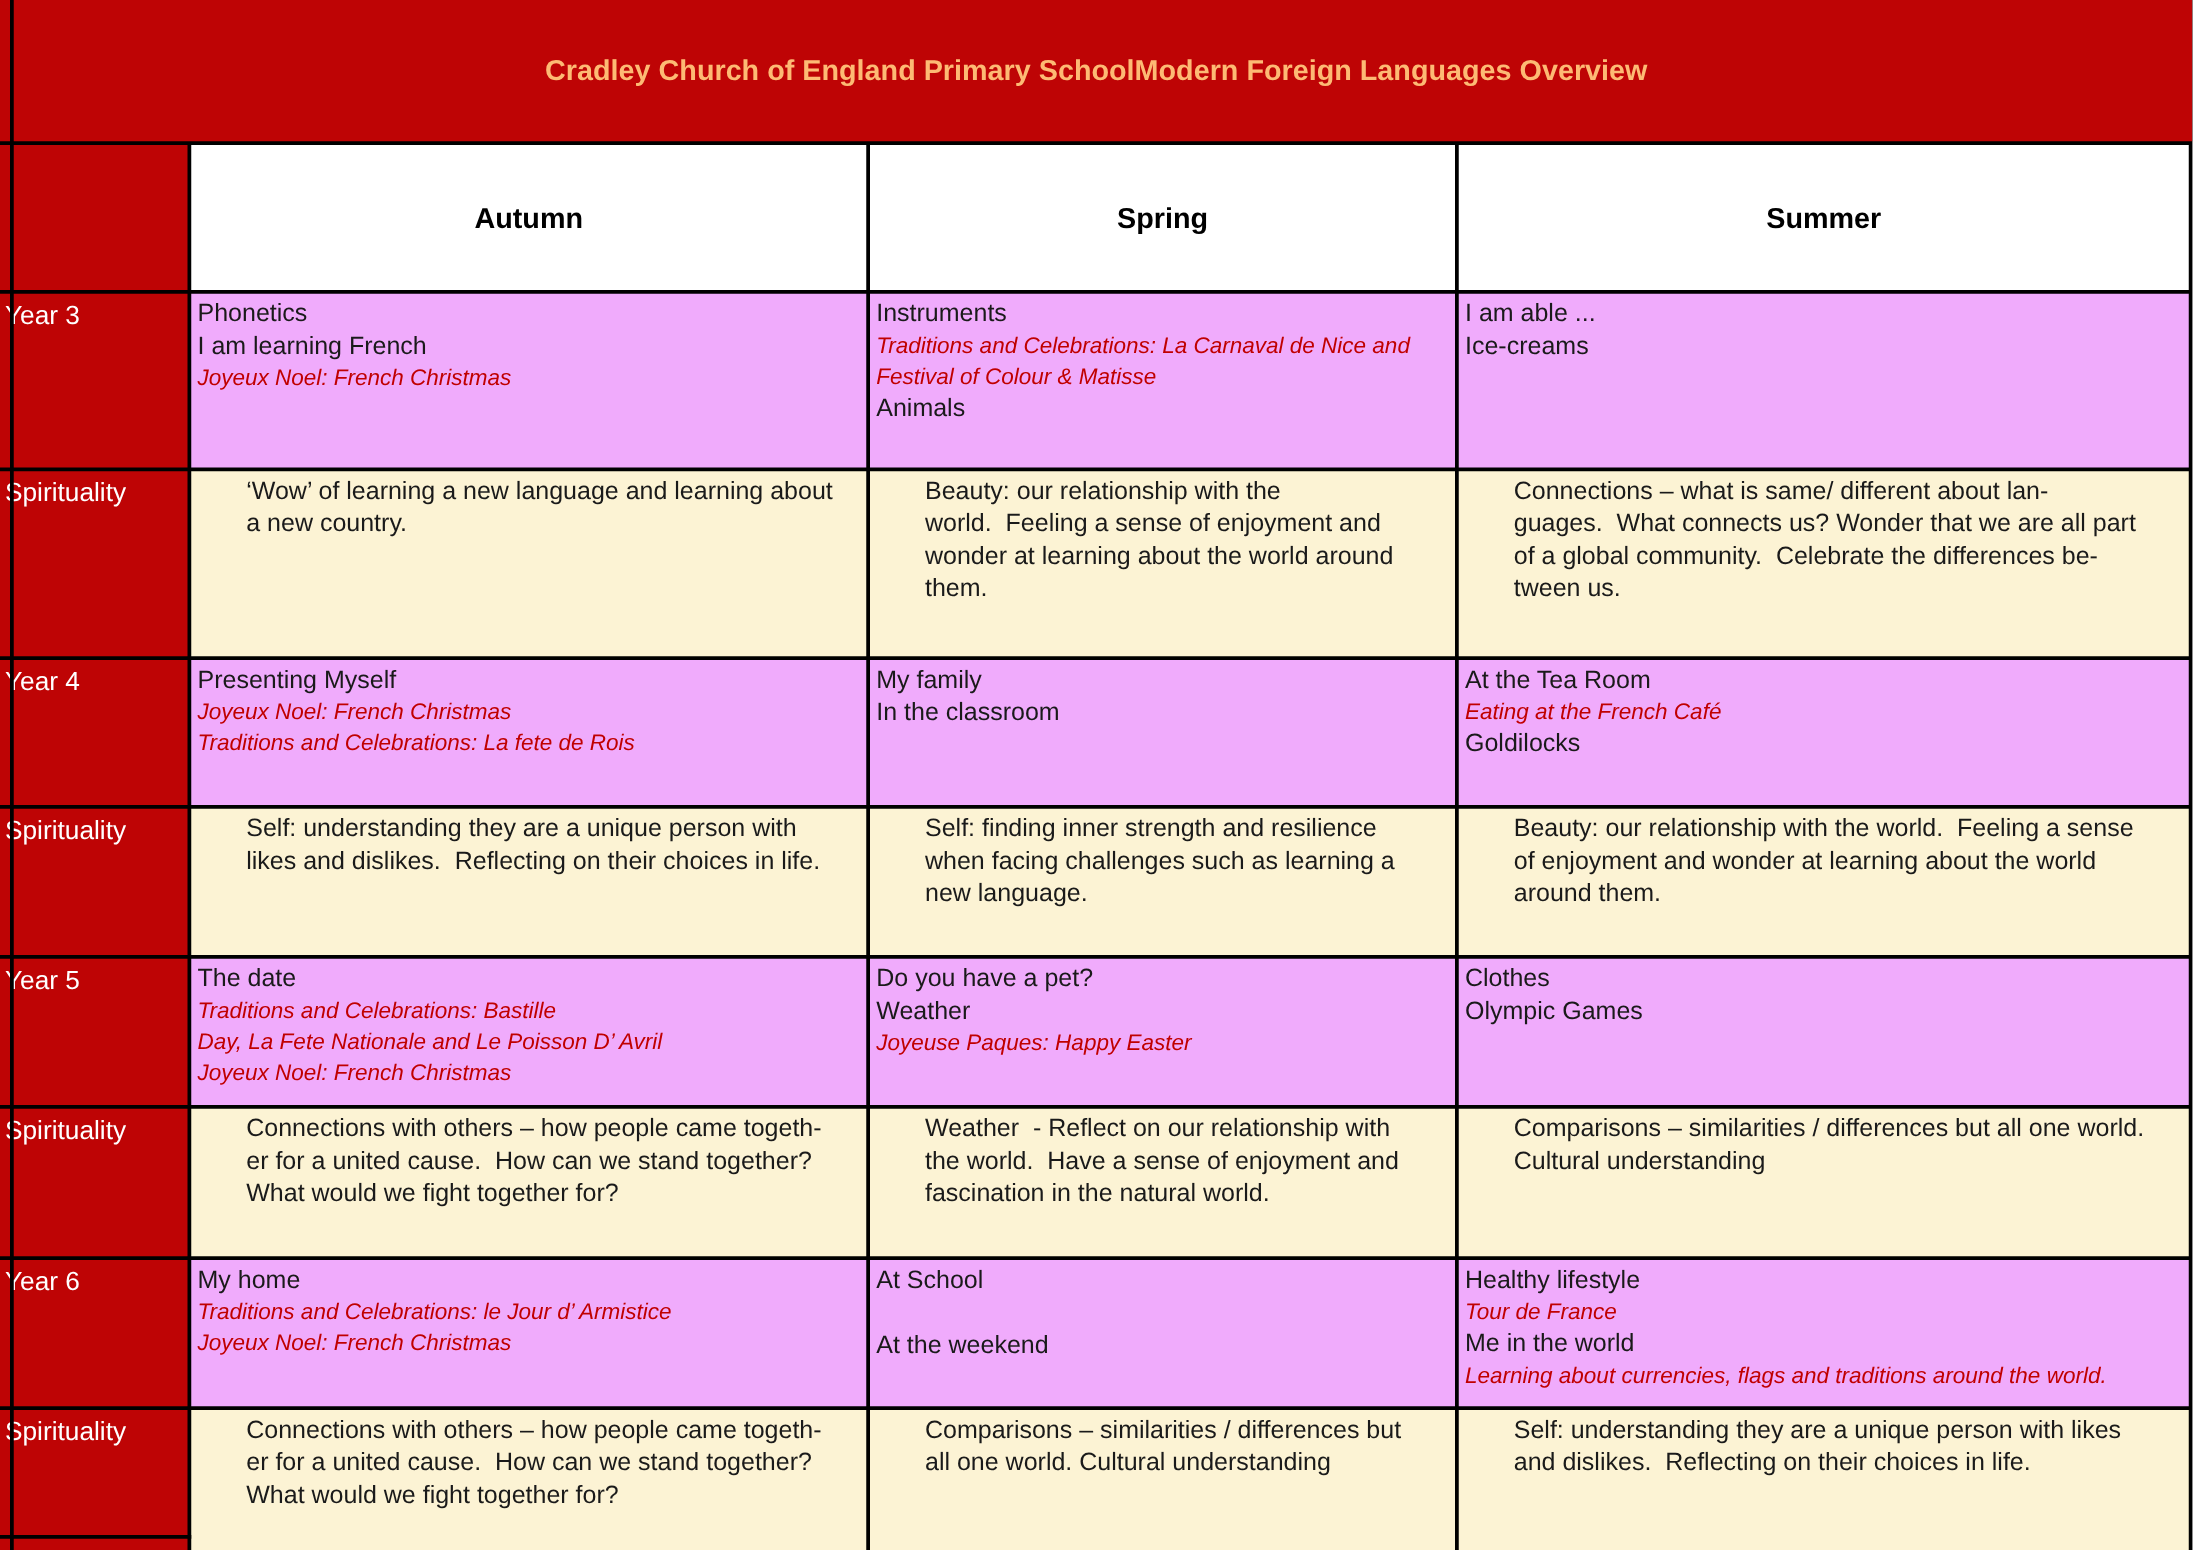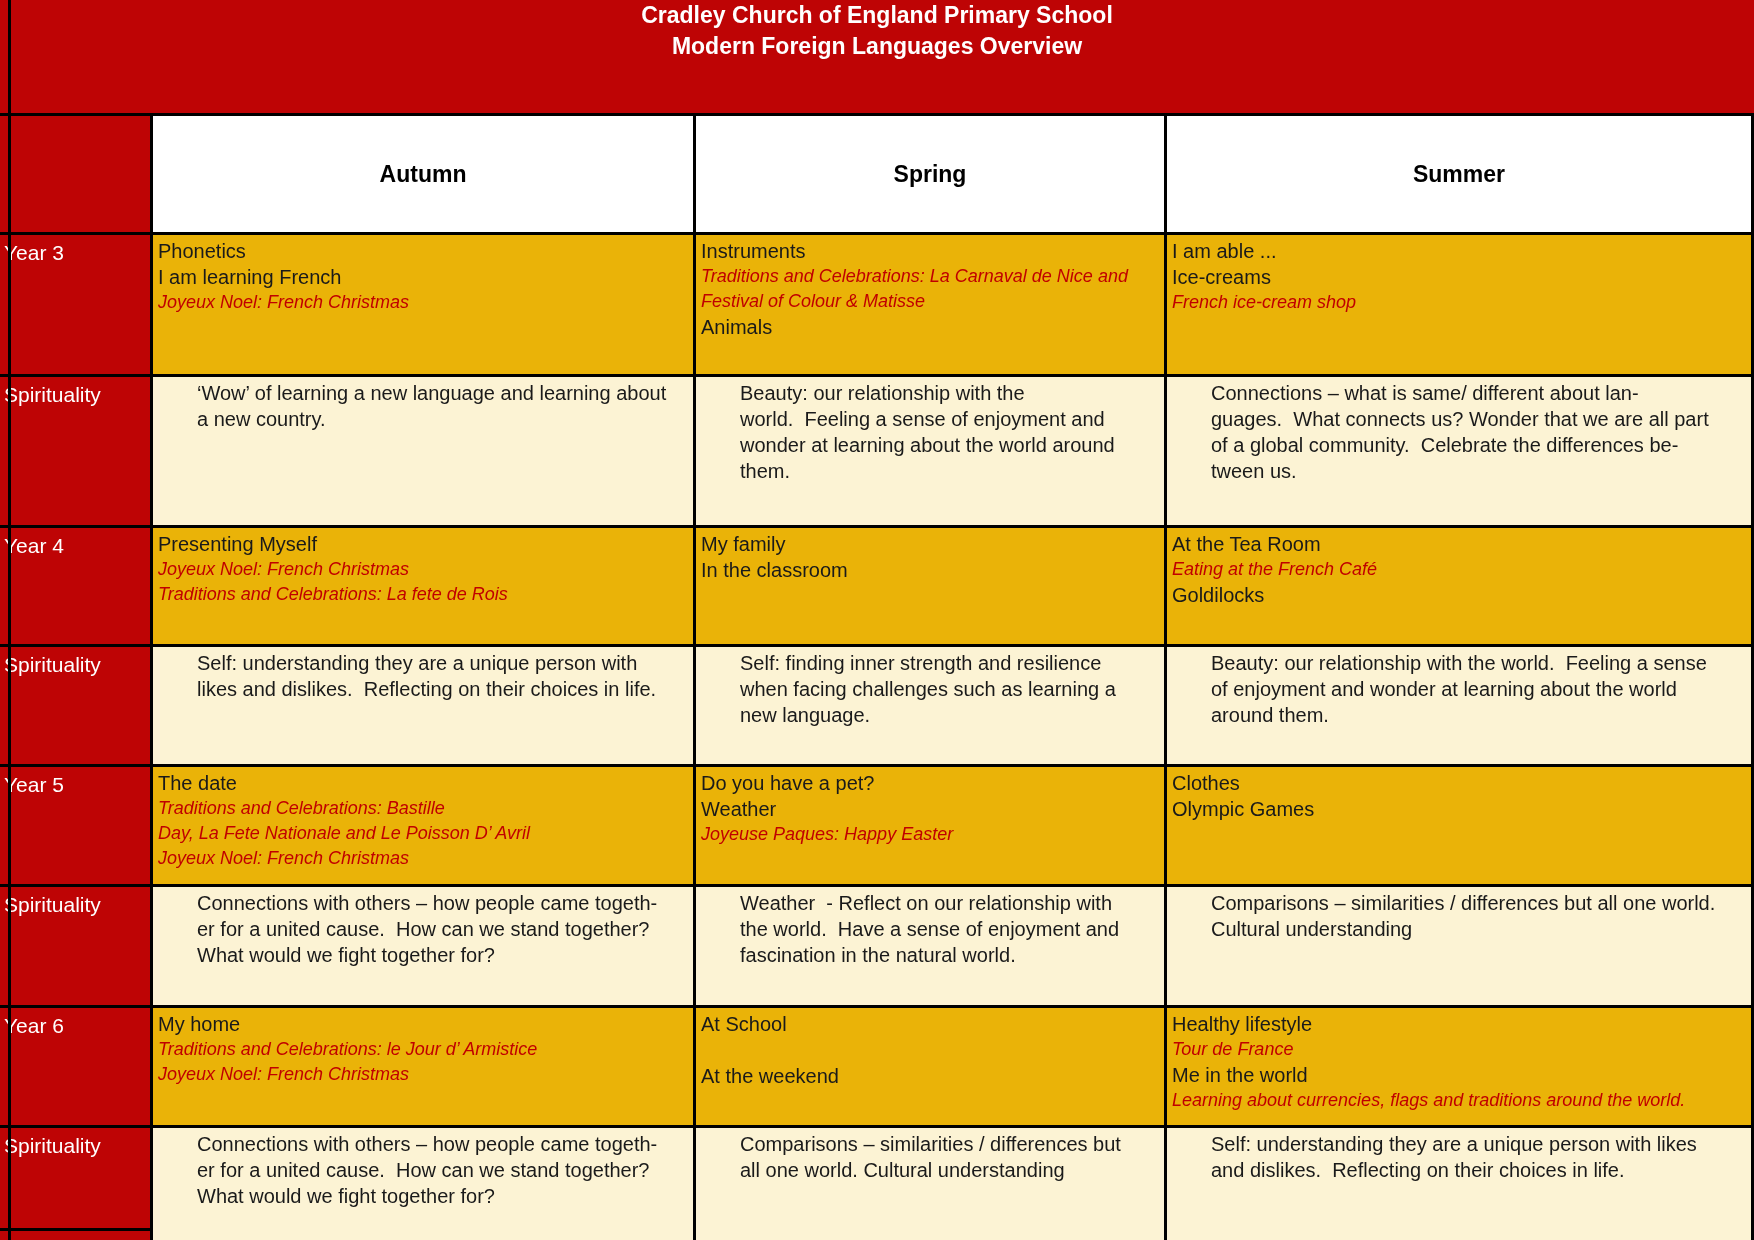--- a/index.html
+++ b/index.html
@@ -8,22 +8,22 @@
     width:1754px;height:1240px;
     background:#000000;
     box-sizing:border-box;
     padding-right:3px;
     font-family:"Liberation Sans","DejaVu Sans",sans-serif;
     overflow:hidden;
   }
   .banner{
     height:113px;margin-right:-3px;
     background:#BE0405;
-    display:flex;flex-direction:column;justify-content:flex-start;align-items:center;
-    color:#ffffff;font-weight:bold;font-size:23px;line-height:31px;
+    display:flex;flex-direction:row;justify-content:center;align-items:center;
+    color:#fdba74;font-weight:bold;font-size:23px;line-height:31px;
     text-align:center;
   }
   .grid{
     margin-top:3px;
     display:grid;
     grid-template-columns:150px 540px 468px 584px;
     grid-template-rows:116px 139px 148px 116px 117px 117px 118px 117px 112px;
     gap:3px;
     background:#000000;
   }
@@ -31,21 +31,21 @@
   .head{
     background:#ffffff;
     display:flex;align-items:center;justify-content:center;
     font-weight:bold;font-size:23px;color:#000000;
   }
   .label{
     background:#BE0405;color:#ffffff;
     font-size:21px;padding:5px 3px 0 4px;line-height:25px;
   }
   .body{padding:3px 6px 0 5px;color:#1a1a1a;}
-  .gold{background:#eab308;}
+  .gold{background:#f0abfc;}
   .cream{background:#FCF3D4;padding-left:44px;}
   .ln{font-size:20px;line-height:26px;min-height:26px;white-space:pre-wrap;}
   .ln.n{font-size:18px;line-height:25px;min-height:25px;font-style:italic;color:#C00000;}
   .multiline{font-size:20px;line-height:26px;white-space:pre-wrap;}
   .vline{position:absolute;left:8px;top:0;width:3px;height:1240px;background:#000000;z-index:5;}
   .bottom-notch{position:absolute;left:0;top:1228px;width:153px;height:3px;background:#000000;z-index:5;}
 </style>
 </head>
 <body>
 
@@ -71,21 +71,20 @@
     </div>
     <div class="cell body gold">
       <div class="ln t">Instruments</div>
       <div class="ln n">Traditions and Celebrations: La Carnaval de Nice and</div>
       <div class="ln n">Festival of Colour &amp; Matisse</div>
       <div class="ln t">Animals</div>
     </div>
     <div class="cell body gold">
       <div class="ln t">I am able ...</div>
       <div class="ln t">Ice-creams</div>
-      <div class="ln n">French ice-cream shop</div>
     </div>
 
     <div class="cell label">Spirituality</div>
     <div class="cell body cream">
       <div class="multiline">‘Wow’ of learning a new language and learning about
 a new country.</div>
     </div>
     <div class="cell body cream">
       <div class="multiline">Beauty: our relationship with the
 world.  Feeling a sense of enjoyment and

